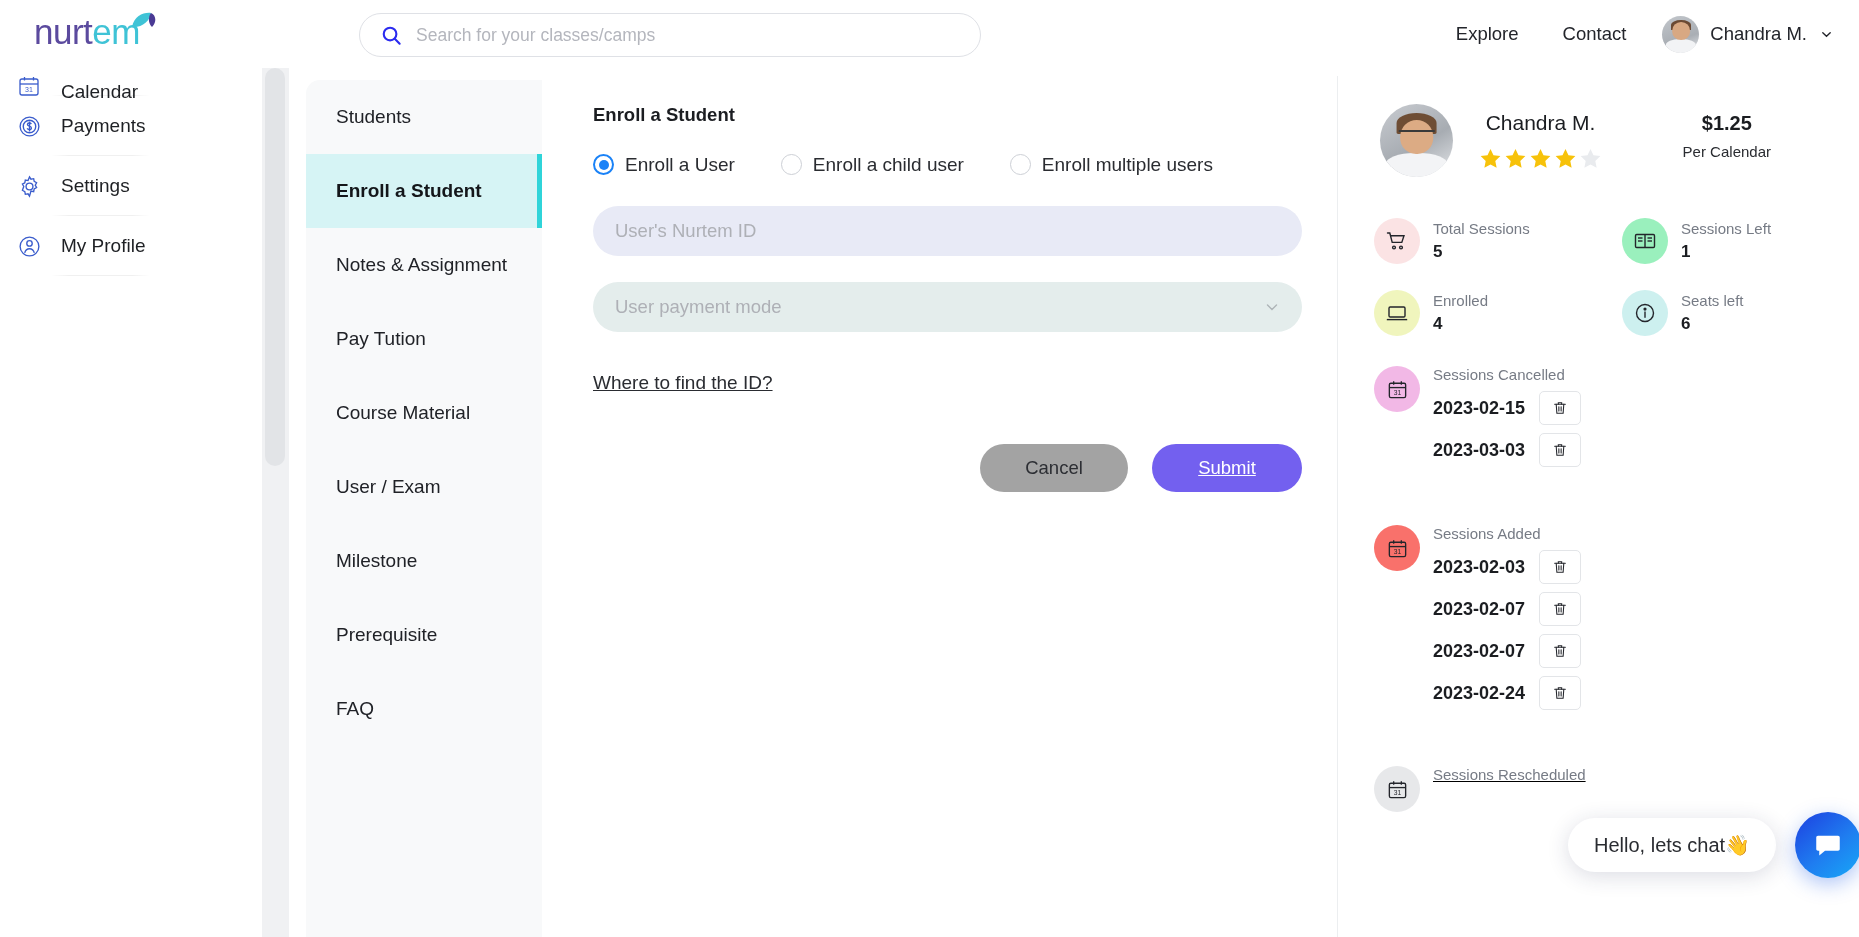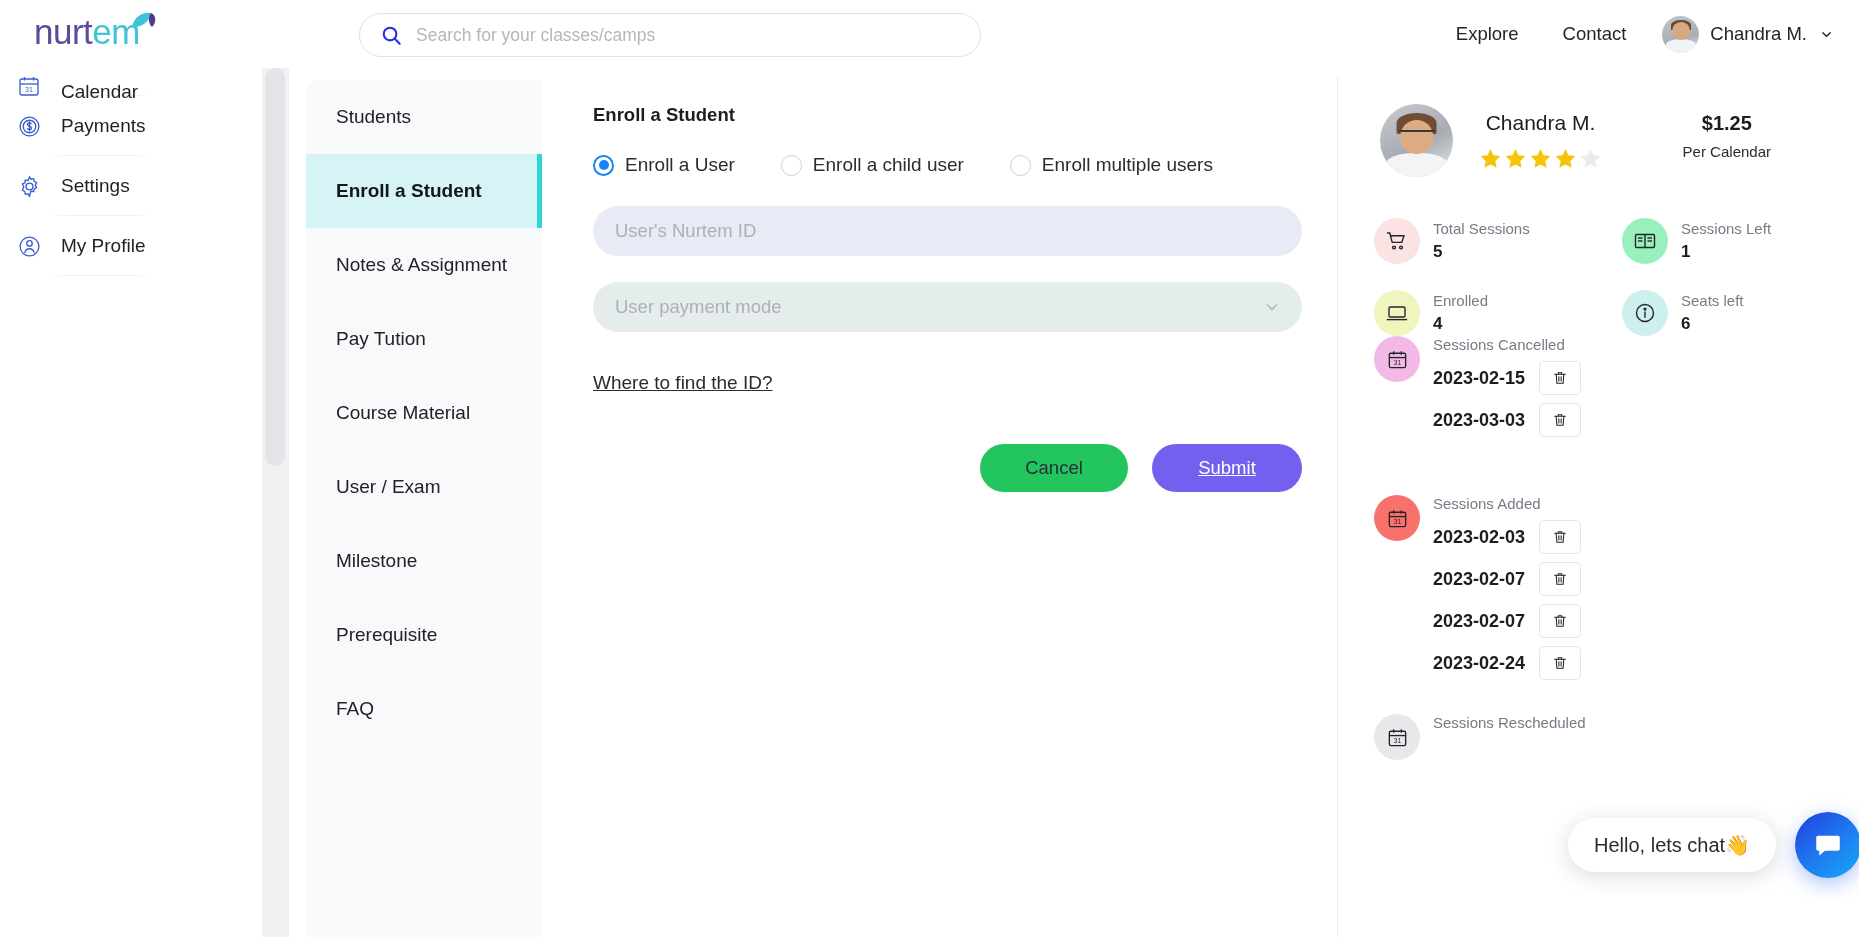--- a/index.html
+++ b/index.html
@@ -95,21 +95,21 @@
     background: #d6f4f5; font-weight: bold; color: #14161a;
   }
   .tab.active::after {
     content: ""; position: absolute; right: 0; top: 0; bottom: 0; width: 5px; background: #2fd4d9;
   }
 
   .form-area { position: absolute; left: 236px; top: 0; right: 0; height: 860px; padding: 24px 0 0 51px; }
   .form-title { font-size: 18.5px; font-weight: bold; color: #1b1d21; margin-bottom: 28px; }
 
   .radio-row { display: flex; align-items: center; gap: 0; margin-bottom: 30px; }
-  .radio-opt { display: flex; align-items: center; gap: 11px; cursor: pointer; margin-right: 46px; }
+  .radio-opt { display: flex; gap: 11px; cursor: pointer; margin-right: 46px; }
   .radio-dot {
     width: 21px; height: 21px; border-radius: 50%; border: 1.7px solid #cdd0d6;
     display: flex; align-items: center; justify-content: center; flex: none; background: #fff;
   }
   .radio-opt.selected .radio-dot { border: 2.2px solid #1a82f7; }
   .radio-opt.selected .radio-dot::after {
     content: ""; width: 10px; height: 10px; border-radius: 50%; background: #1a82f7;
   }
   .radio-label { font-size: 19px; color: #2a2c31; white-space: nowrap; }
 
@@ -122,21 +122,21 @@
   .field-chev { width: 16px; height: 16px; opacity: 0.45; }
 
   .find-link {
     display: inline-block; font-size: 19px; color: #2a2c31;
     text-decoration: underline; cursor: pointer; margin-top: 14px;
   }
 
   .btn-row { display: flex; gap: 24px; margin-top: 50px; width: 709px; justify-content: flex-end; }
   .btn { border: none; border-radius: 25px; font-size: 18.5px; cursor: pointer;
     font-family: "Liberation Sans", sans-serif; height: 48px; }
-  .btn-cancel { width: 148px; background: #22c55e; color: #2c2e33; }
+  .btn-cancel { width: 148px; background: #a3a3a3; color: #2c2e33; }
   .btn-submit { width: 150px; background: #7360ef; color: #fff; text-decoration: underline; }
 
   
   .right-divider { position: absolute; left: 1337px; top: 76px; width: 1px; height: 861px; background: #eceef0; }
   .right-panel { position: absolute; left: 1360px; top: 76px; width: 499px; height: 861px; background: #fff; }
 
   .profile-head { display: flex; align-items: center; padding: 28px 0 0 20px; position: relative; }
   .avatar-lg {
     width: 73px; height: 73px; border-radius: 50%; overflow: hidden; flex: none; position: relative;
     background: linear-gradient(150deg,#c9ccd1 0%, #a7acb2 55%, #e6e8eb 100%);
@@ -153,21 +153,21 @@
   .price-block { position: absolute; right: 88px; top: 36px; text-align: center; }
   .price { font-size: 20px; font-weight: bold; color: #1b1d21; }
   .price-sub { font-size: 15px; color: #2a2c31; margin-top: 8px; }
 
   .stats-grid { margin-top: 41px; padding-left: 14px; display: grid; grid-template-columns: 248px 248px; row-gap: 26px; }
   .stat { display: flex; align-items: center; gap: 13px; }
   .stat-circle { width: 46px; height: 46px; border-radius: 50%; display: flex; align-items: center; justify-content: center; flex: none; }
   .stat-label { font-size: 15px; color: #767b85; }
   .stat-value { font-size: 17px; font-weight: bold; color: #1b1d21; margin-top: 5px; }
 
-  .sess-group { padding-left: 14px; display: flex; gap: 13px; }
+  .sess-group { margin-top: 30px; padding-left: 14px; display: flex; gap: 13px; }
   .sess-title { font-size: 15px; color: #767b85; margin-bottom: 8px; }
   .sess-row { display: flex; align-items: center; gap: 10px; margin-bottom: 8px; }
   .sess-date { font-size: 18px; font-weight: bold; color: #1b1d21; width: 96px; }
   .del-btn {
     width: 42px; height: 34px; border: 1px solid #e3e5e8; border-radius: 5px; background: #fff;
     display: flex; align-items: center; justify-content: center; cursor: pointer;
   }
 
   
   .chat-bubble {
@@ -535,21 +535,21 @@
                 <path d="M9.5 6.5V4.2h5v2.3"></path>
                 <path d="M6.3 6.5l1 13.3h9.4l1-13.3"></path>
                 <line x1="10.3" y1="10" x2="10.3" y2="16.5"></line>
                 <line x1="13.7" y1="10" x2="13.7" y2="16.5"></line>
             </svg>
           </span>
         </div>
       </div>
     </div>
 
-    <div class="sess-group" style="margin-top:26px;">
+    <div class="sess-group" style="margin-top:48px;text-decoration:underline;">
       <span class="stat-circle" style="background:#e7e8ea">
         <svg width="23" height="23" viewBox="0 0 24 24" fill="none" stroke="#23252b" stroke-width="1.4">
           <rect x="3.5" y="5.5" width="17" height="15" rx="1.6"></rect>
             <line x1="3.5" y1="10" x2="20.5" y2="10"></line>
           <line x1="8" y1="3.4" x2="8" y2="7"></line>
             <line x1="16" y1="3.4" x2="16" y2="7"></line>
           <text x="12" y="17.6" font-size="7" fill="#23252b" stroke="none" text-anchor="middle" font-family="Liberation Sans">31</text>
         </svg>
       </span>
       <div>

